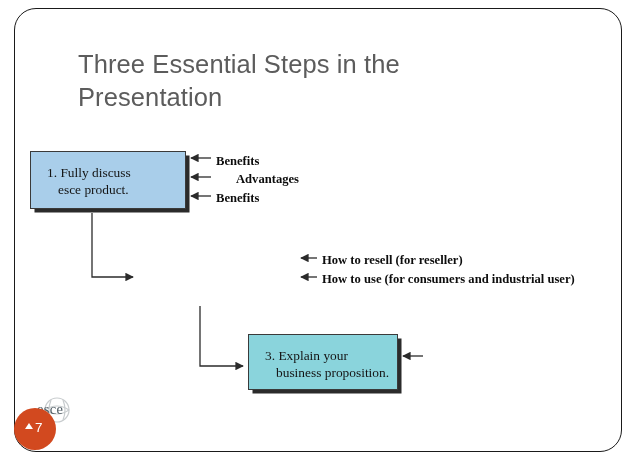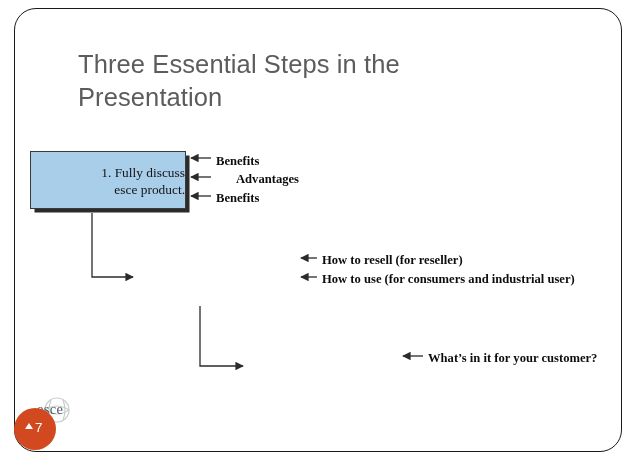--- a/index.html
+++ b/index.html
@@ -61,21 +61,20 @@
   .proc-box {
     position: absolute;
     box-sizing: border-box;
     border: 1px solid #3a3a3a;
     box-shadow: 4px 4px 0 -0.5px #2b2b2b;
     font-family: "Liberation Serif", serif;
     font-size: 13.4px;
     line-height: 17px;
     color: #141414;
     padding: 12px 0 0 16px;
-    text-align: right;
   }
   .proc-box .line2 { padding-left: 11px; display: block; }
   .proc-box .line1 { display: block; }
 
   #box-1 {
     left: 30px;  top: 151px;  width: 156px; height: 58px;
     background: #a9ceea;
   }
   #box-2 {
     left: 138px; top: 244px;  width: 158px; height: 58px;
@@ -179,27 +178,30 @@
 
     <path d="M 423 356 L 403 356" fill="none" stroke="#2b2b2b" stroke-width="1.3" marker-end="url(#ah)"></path>
   </svg>
 
   <div class="proc-box" id="box-1">
     <span class="line1">1. Fully discuss</span>
     <span class="line2">esce product.</span>
   </div>
 
 
+  <div class="proc-box" id="box-3">
+    <span class="line1">3. Explain your</span>
+    <span class="line2">business proposition.</span>
+  </div>
 
   <div class="annot" id="annot-1a">Benefits</div>
   <div class="annot" id="annot-1b">Advantages</div>
   <div class="annot" id="annot-1c">Benefits</div>
   <div class="annot" id="annot-2a">How to resell (for reseller)</div>
   <div class="annot" id="annot-2b">How to use (for consumers and industrial user)</div>
-  <div class="annot" id="annot-3a">What’s in it for your customer?</div>
 
   <div id="esce-logo">
     <svg width="48" height="30" viewBox="0 0 48 30">
       <g fill="none" stroke="#c8ccce" stroke-width="1.2">
         <ellipse cx="24" cy="14" rx="12" ry="12"></ellipse>
         <path d="M 12 14 Q 24 6 36 14"></path>
         <path d="M 12 14 Q 24 22 36 14"></path>
         <path d="M 18 4 Q 14 14 18 24"></path>
         <path d="M 30 4 Q 34 14 30 24"></path>
       </g>

